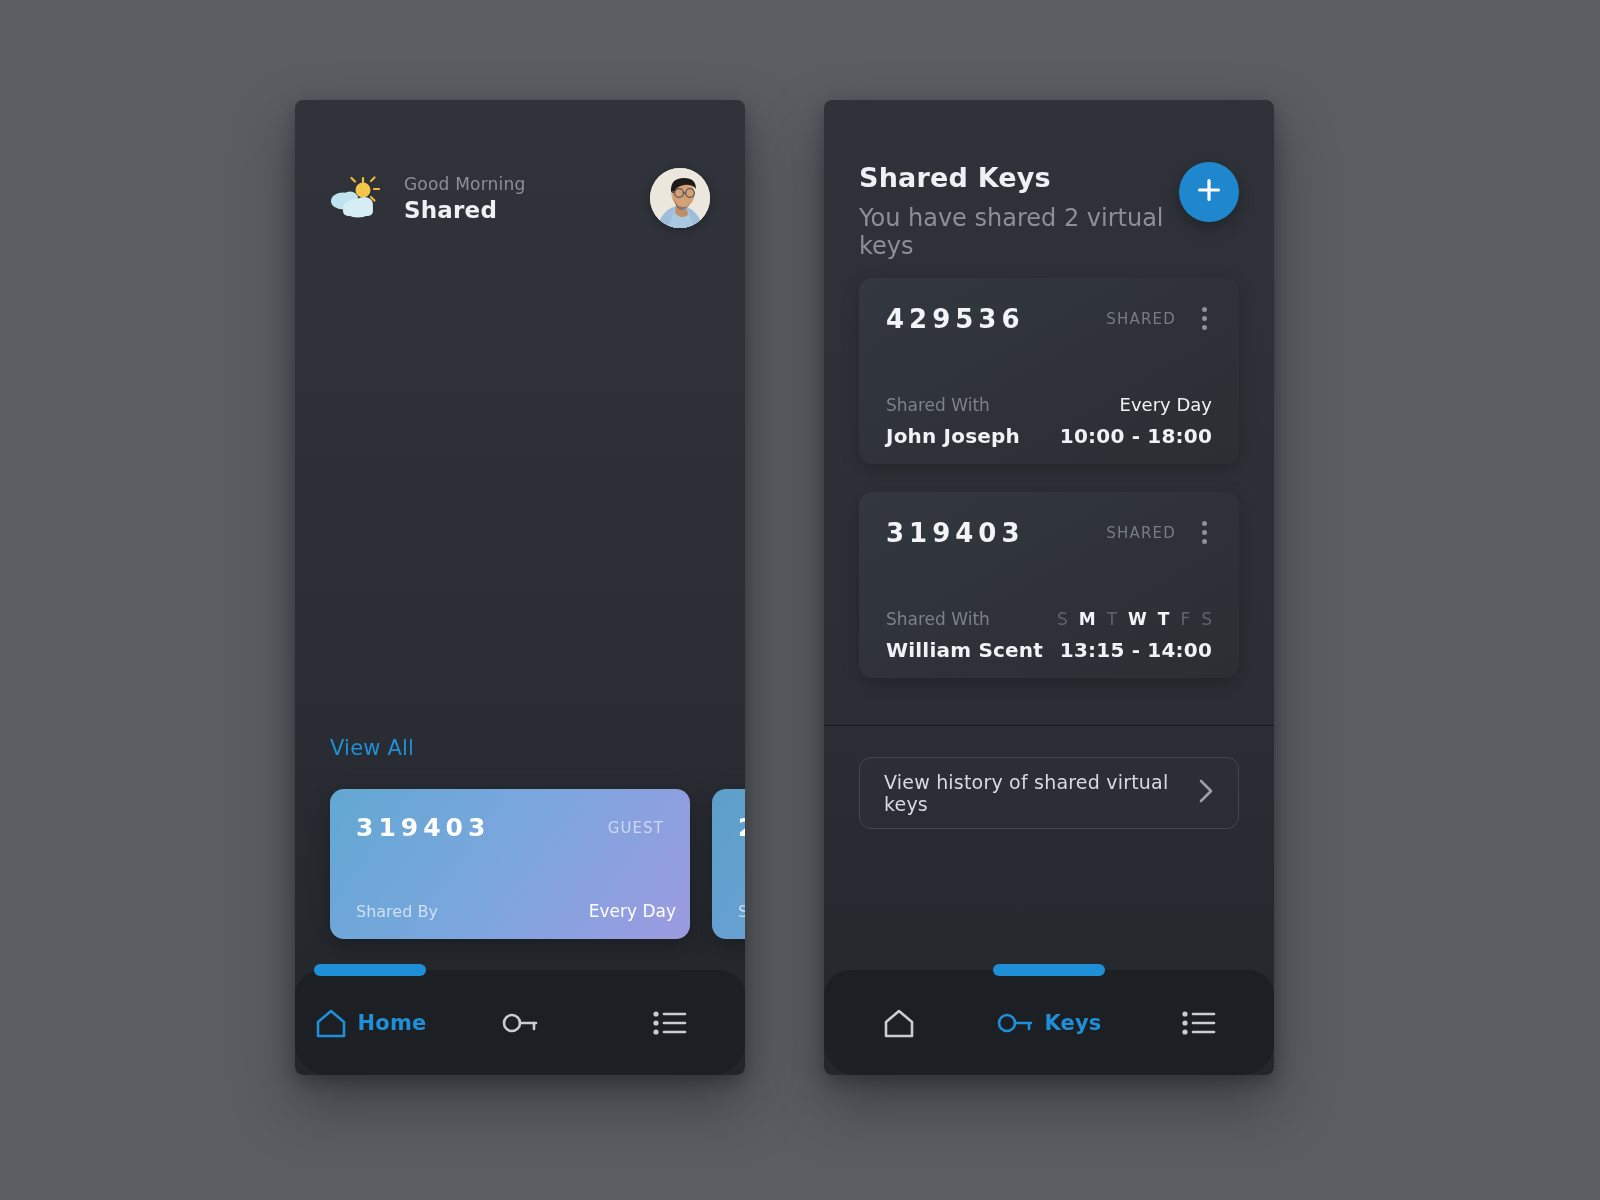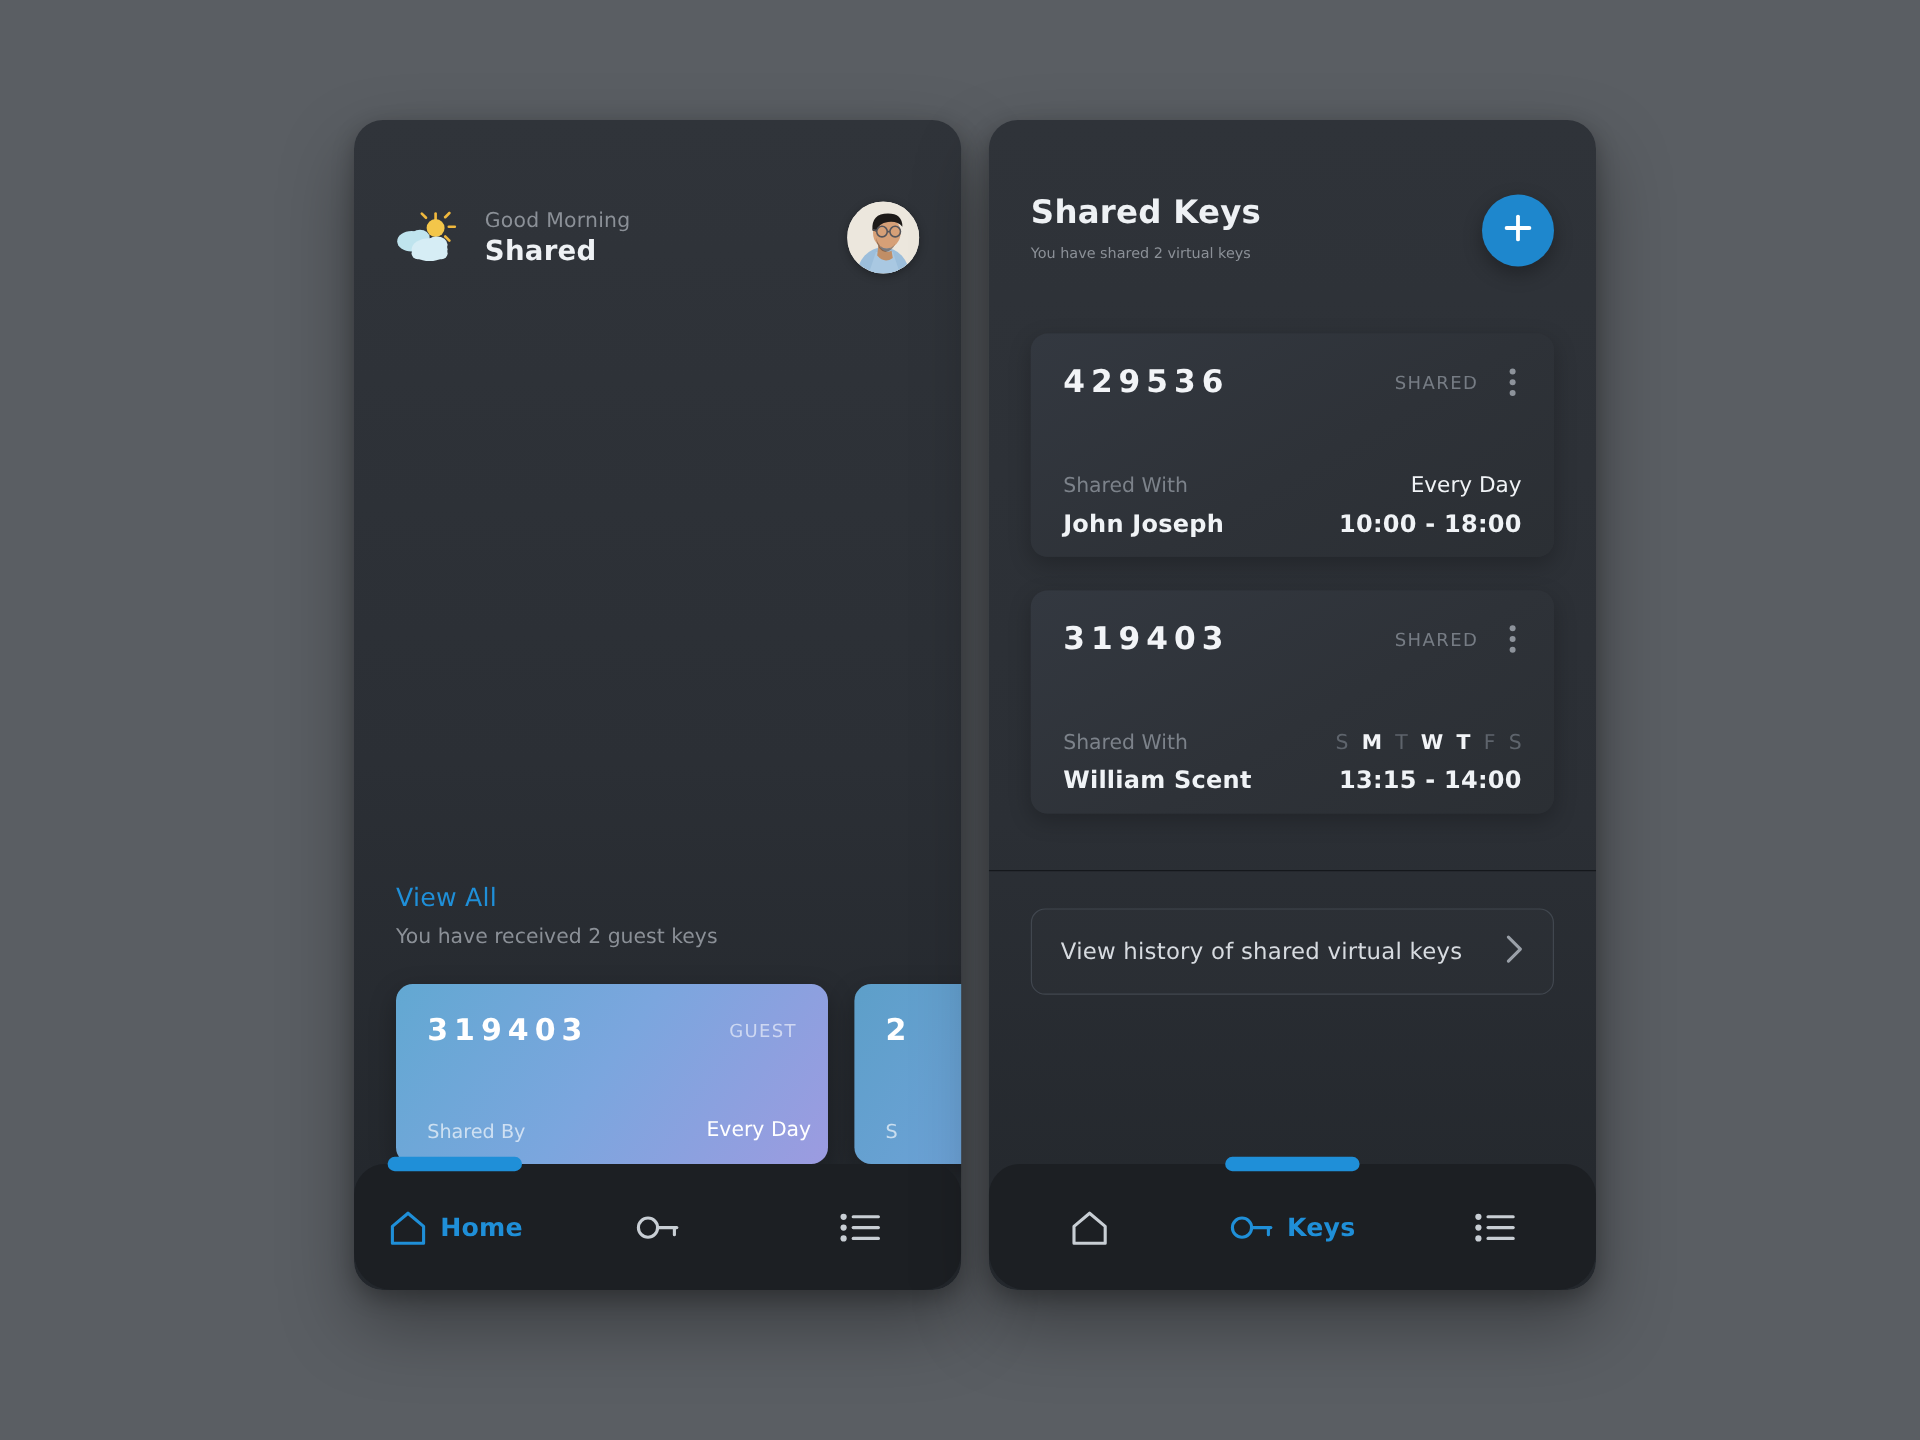--- a/index.html
+++ b/index.html
@@ -7,22 +7,22 @@
     width: 1600px; height: 1200px;
     background: #5a5e63;
     font-family: "DejaVu Sans", "Liberation Sans", sans-serif;
     overflow: hidden;
   }
   .stage { position: relative; width: 1600px; height: 1200px; }
 
   
   .phone {
     position: absolute;
-    width: 506px; height: 975px;
-    border-radius: 24px;
+    width: 450px; height: 975px;
+    border-radius: 8px;
     background: #2e3238;
     overflow: hidden;
     box-shadow: 0 28px 60px rgba(0,0,0,0.35), 0 6px 18px rgba(0,0,0,0.25);
   }
   #phone-left  { left: 295px; top: 100px; background: linear-gradient(180deg,#30343a 0%,#2b2f35 55%,#22262b 100%); }
   #phone-right { left: 824px; top: 100px; background: linear-gradient(180deg,#2f3339 0%,#2b2f35 60%,#23272c 100%); }
 
   .screen { position: relative; width: 100%; height: 100%; }
 
   
@@ -86,21 +86,21 @@
     position: absolute; left: 26px; right: 14px; bottom: 18px;
     display: flex; align-items: flex-end;
   }
   .gc-lbl { font-size: 16px; color: rgba(255,255,255,.65); flex: 1 1 auto; }
   .gc-freq { font-size: 17px; color: #ffffff; }
 
   
   .rhead { position: absolute; left: 0; top: 62px; width: 100%; padding: 0 35px; display: flex; align-items: flex-start; }
   .rhead-text { flex: 1 1 auto; }
   .rhead-title { font-size: 27px; font-weight: bold; color: #eef1f4; letter-spacing: .2px; }
-  .rhead-sub { font-size: 12px; color: #8b9097; margin-top: 11px; }
+  .rhead-sub { font-size: 24px; color: #8b9097; margin-top: 11px; }
   .fab {
     width: 60px; height: 60px; border-radius: 50%;
     background: #1e87cd; flex: 0 0 auto;
     display: flex; align-items: center; justify-content: center;
     box-shadow: 0 6px 16px rgba(0,0,0,.3);
   }
 
   
   .shared-list { position: absolute; left: 35px; right: 35px; top: 178px; }
   .shared-card {
@@ -195,21 +195,20 @@
             </g>
           </svg>
         </div>
       </div>
 
 
       <div class="guest-section">
         <div class="sec-row">
           <div class="sec-link">View All</div>
         </div>
-        <div class="sec-sub">You have received 2 guest keys</div>
 
         <div class="card-rail">
           <div class="guest-card">
             <div class="gc-top">
               <div class="gc-code">319403</div>
               <div class="gc-tag">GUEST</div>
             </div>
             <div class="gc-bottom">
               <div class="gc-lbl">Shared By</div>
               <div class="gc-freq">Every Day</div>

